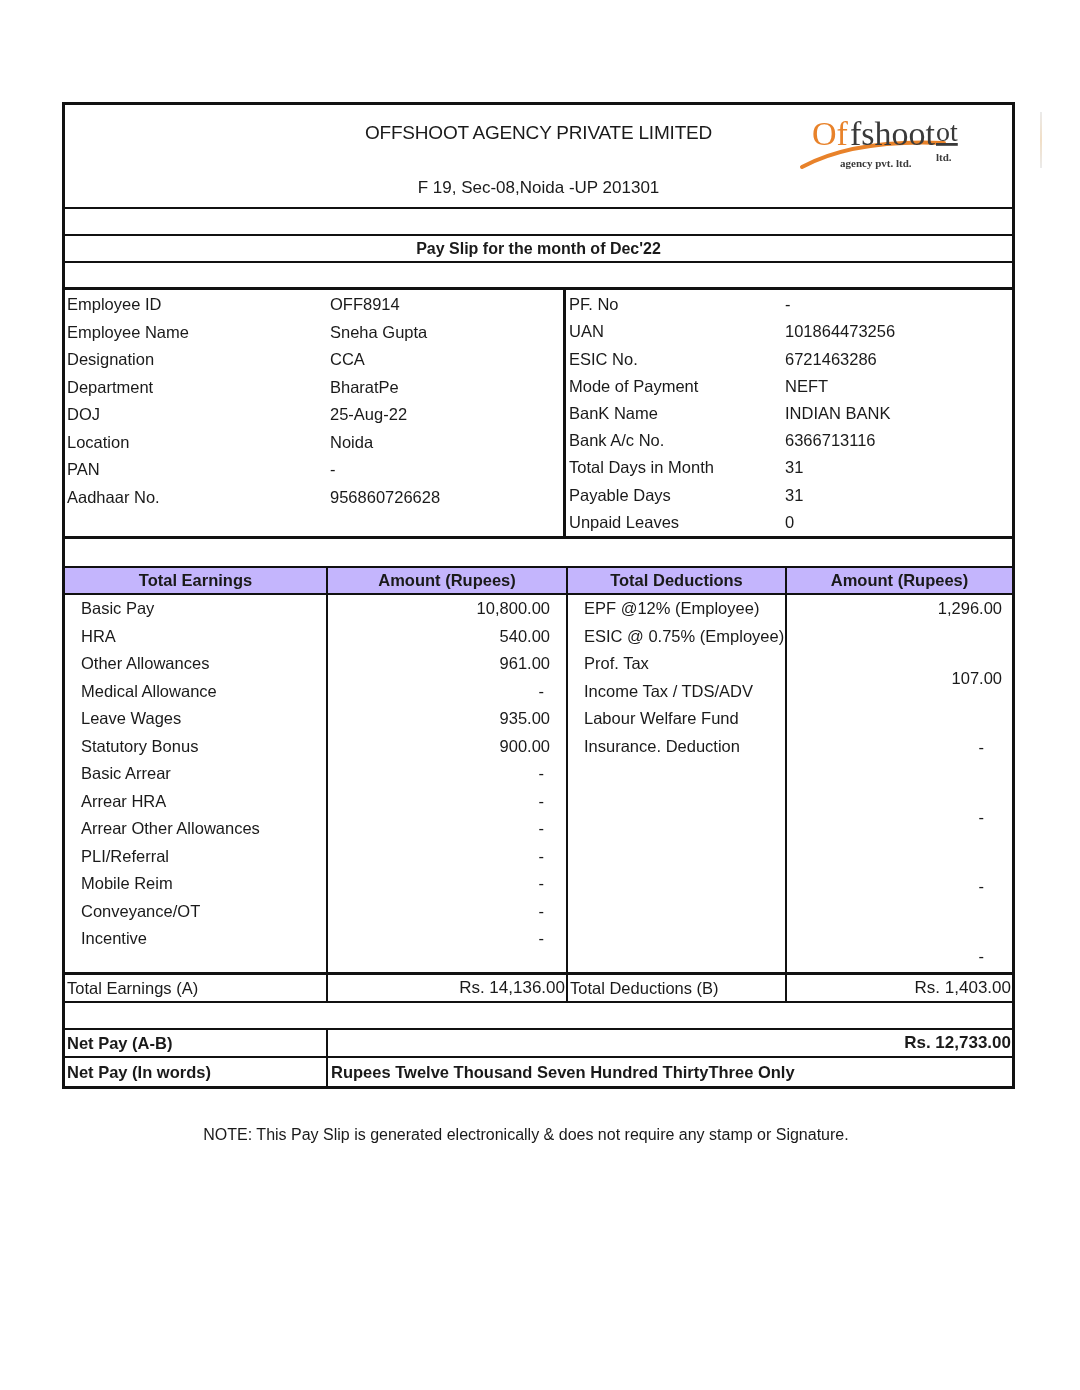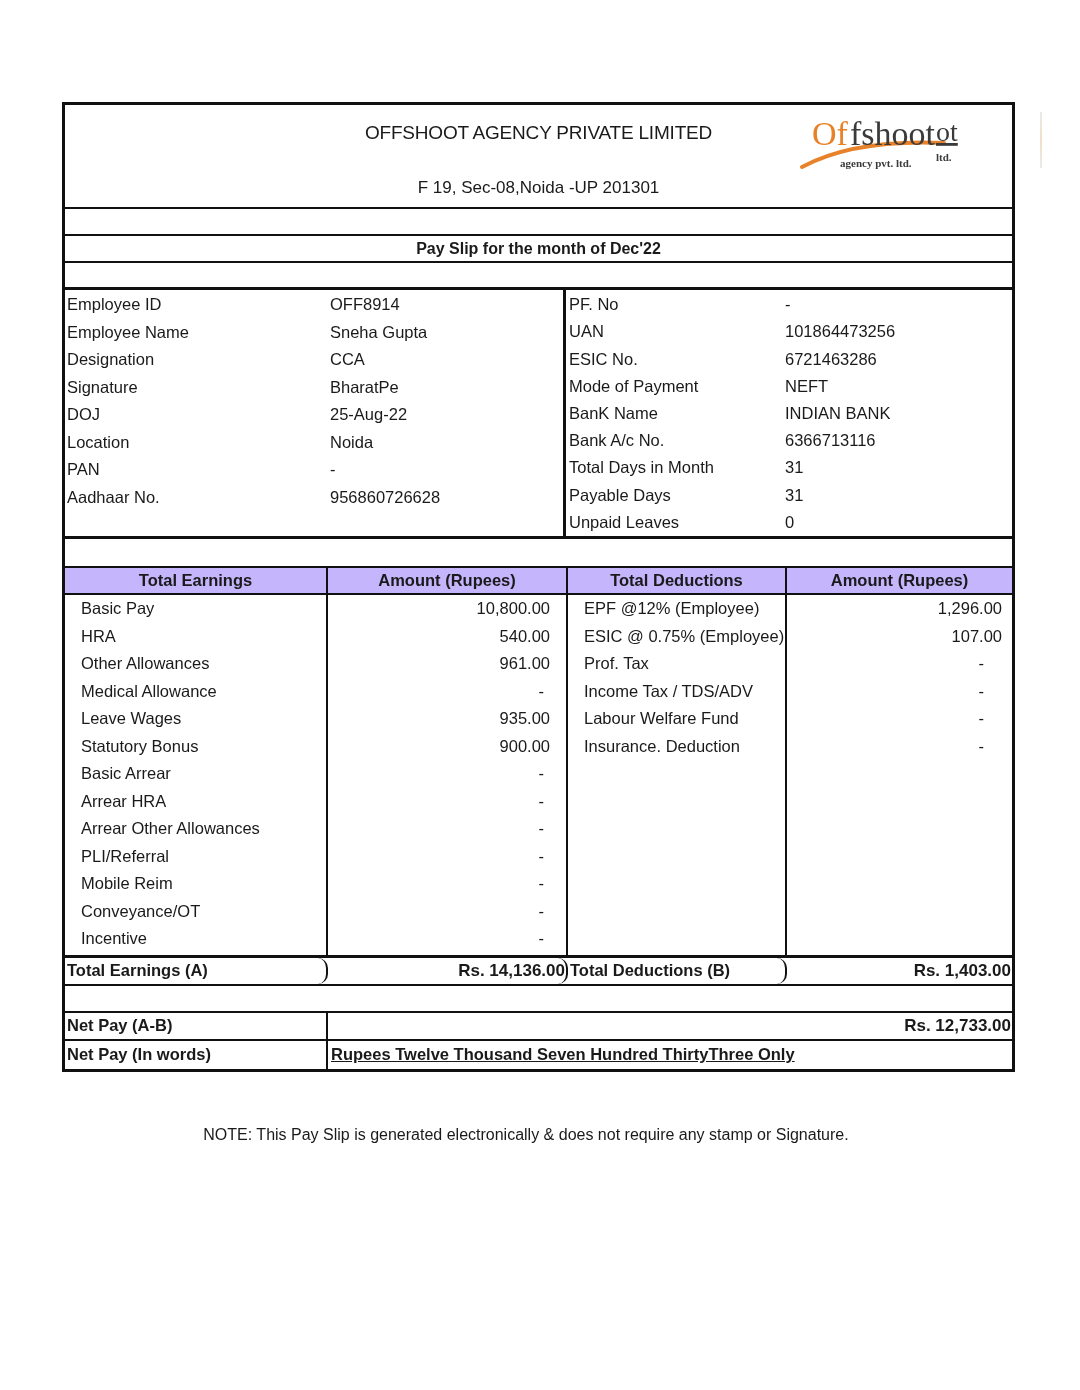--- a/index.html
+++ b/index.html
@@ -40,38 +40,38 @@
   .cell { border-right: 2px solid #111; display: flex; align-items: center; font-size: 16.5px; }
   .cell:last-child { border-right: none; }
   .c1 { width: 263px; }
   .c2 { width: 240px; }
   .c3 { width: 219px; }
   .c4 { flex: 1; }
   .table-head .cell { justify-content: center; font-weight: bold; }
 
   .table-body { display: flex; border-bottom: 3px solid #111; }
   .col { display: flex; flex-direction: column; border-right: 2px solid #111; padding-bottom: 2px; }
-  .col:last-child { border-right: none; }
+  .col:last-child { border-right: none; gap: 42px; }
   .tline { height: 27.5px; display: flex; align-items: center; font-size: 16.5px; white-space: nowrap; }
   .col.c1 .tline, .col.c3 .tline { padding-left: 16px; }
   .col.c2 .tline, .col.c4 .tline { justify-content: flex-end; padding-right: 16px; }
   .col.c4 .tline { padding-right: 10px; }
   .dash { padding-right: 22px !important; }
   .col.c4 .dash { padding-right: 28px !important; }
 
   .total-row { height: 28px; border-bottom: 2px solid #111; }
-  .total-row .cell { font-weight: bold; font-size: 16.5px; border-radius: 10px; }
+  .total-row .cell { font-weight: normal; font-size: 16.5px; }
   .total-row .c1, .total-row .c3 { padding-left: 2px; }
   .total-row .c2, .total-row .c4 { justify-content: flex-end; padding-right: 1px; font-size: 17px; }
 
   .net-row { height: 28px; }
   .net-row .cell { font-weight: bold; font-size: 16.5px; }
   .net-row .c1 { padding-left: 2px; }
   .net-row .rest { flex: 1; justify-content: flex-end; padding-right: 1px; font-size: 17px; }
-  .words-row .rest { justify-content: flex-start; padding-left: 3px; font-size: 16.5px; text-decoration: underline; }
+  .words-row .rest { justify-content: flex-start; padding-left: 3px; font-size: 16.5px; }
 
   .note {
     position: absolute; left: 0; width: 1052px; top: 1126px; text-align: center; font-size: 16px;
   }
   .edge-mark { position: absolute; left: 1040px; top: 112px; width: 2px; height: 56px; background: linear-gradient(#ddd, #e8c9a0, #ddd); opacity: .6; }
 </style>
 </head>
 <body>
 
 <div class="slip">
@@ -103,21 +103,21 @@
         </div>
       <div class="info-line">
           <span class="lbl">Employee Name</span>
           <span class="val">Sneha Gupta</span>
         </div>
       <div class="info-line">
           <span class="lbl">Designation</span>
           <span class="val">CCA</span>
         </div>
       <div class="info-line">
-          <span class="lbl">Signature</span>
+          <span class="lbl">Department</span>
           <span class="val">BharatPe</span>
         </div>
       <div class="info-line">
           <span class="lbl">DOJ</span>
           <span class="val">25-Aug-22</span>
         </div>
       <div class="info-line">
           <span class="lbl">Location</span>
           <span class="val">Noida</span>
         </div>

